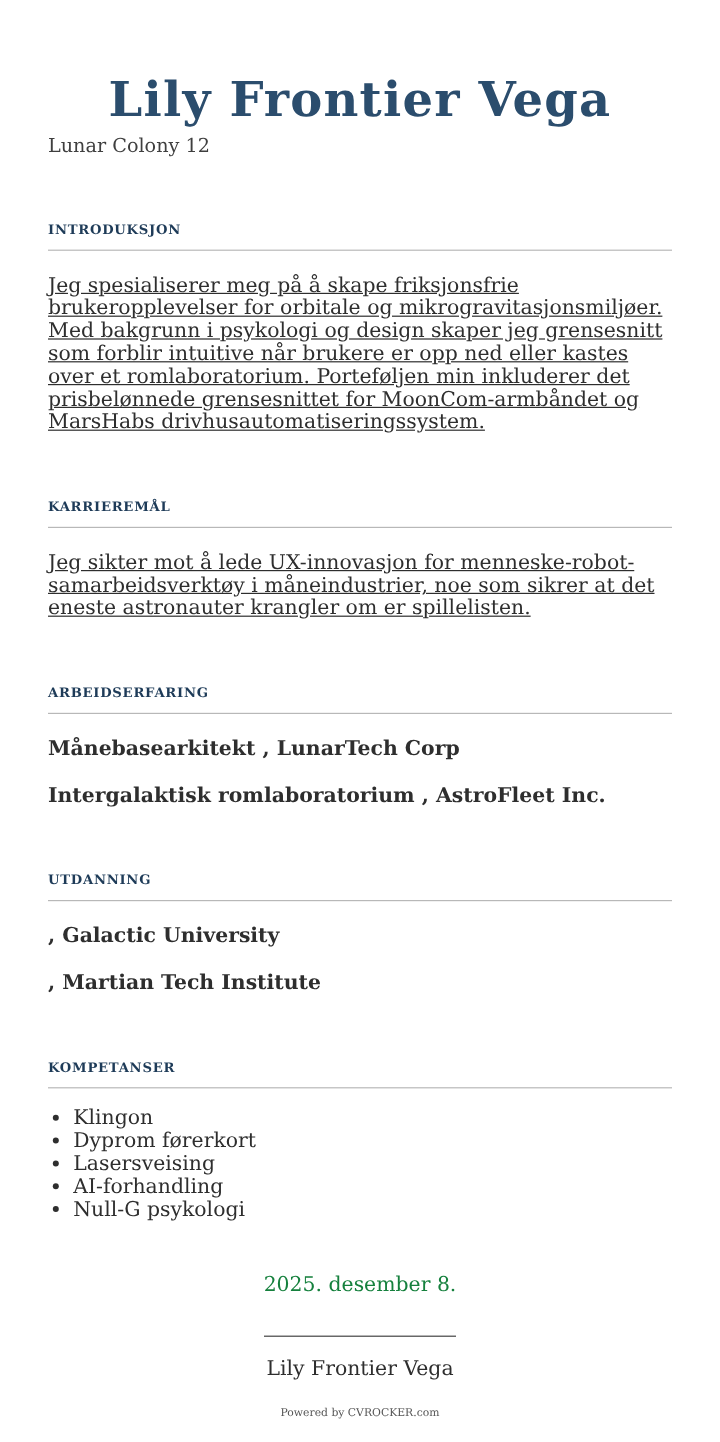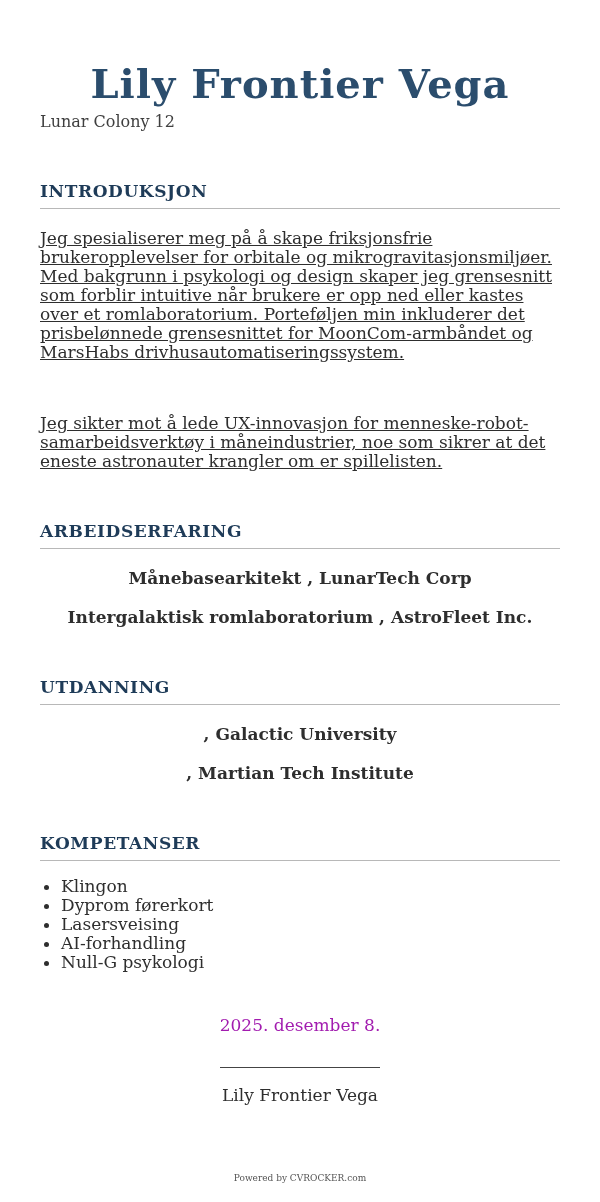--- a/index.html
+++ b/index.html
@@ -26,57 +26,56 @@
   }
   .cv-subtitle {
     margin: 6px 0 0 0;
     font-size: 16px;
     color: #3f3f3f;
     line-height: 18px;
   }
   .section { margin-top: 52px; }
   .section-heading {
     margin: 0;
-    font-size: 17px;
+    font-size: 11px;
     font-weight: bold;
     letter-spacing: 0.6px;
     color: #1e3b58;
     padding-bottom: 8px;
     border-bottom: 1px solid #b8b8b8;
     line-height: 17px;
   }
   .section-body {
     margin: 20px 0 0 0;
     font-size: 17px;
     line-height: 19px;
     color: #2e2e2e;
     text-decoration: underline;
   }
   .entry {
     margin: 20px 0;
     font-size: 17px;
     font-weight: bold;
     line-height: 19px;
     color: #2e2e2e;
-    text-align: center;
   }
   .skills-list {
     margin: 16px 0 0 0;
     padding-left: 21px;
     font-size: 17px;
     line-height: 19px;
     color: #2e2e2e;
   }
   .skills-list li { margin: 0; }
   .sig-date {
     margin: 44px 0 0 0;
     text-align: center;
     font-size: 17px;
     line-height: 19px;
-    color: #a21caf;
+    color: #15803d;
   }
   .sig-line {
     width: 160px;
     margin: 32px auto 0 auto;
     border: none;
     border-top: 1px solid #444444;
     height: 0;
   }
   .sig-name {
     margin: 18px 0 0 0;
@@ -102,20 +101,21 @@
 
   <h1 class="cv-title">Lily Frontier Vega</h1>
   <p class="cv-subtitle">Lunar Colony 12</p>
 
   <div class="section">
     <h2 class="section-heading">INTRODUKSJON</h2>
     <p class="section-body">Jeg spesialiserer meg på å skape friksjonsfrie brukeropplevelser for orbitale og mikrogravitasjonsmiljøer. Med bakgrunn i psykologi og design skaper jeg grensesnitt som forblir intuitive når brukere er opp ned eller kastes over et romlaboratorium. Porteføljen min inkluderer det prisbelønnede grensesnittet for MoonCom-armbåndet og MarsHabs drivhusautomatiseringssystem.</p>
   </div>
 
   <div class="section">
+    <h2 class="section-heading">KARRIEREMÅL</h2>
     <p class="section-body">Jeg sikter mot å lede UX-innovasjon for menneske-robot-samarbeidsverktøy i måneindustrier, noe som sikrer at det eneste astronauter krangler om er spillelisten.</p>
   </div>
 
   <div class="section">
     <h2 class="section-heading">ARBEIDSERFARING</h2>
     <p class="entry">Månebasearkitekt , LunarTech Corp</p>
     <p class="entry">Intergalaktisk romlaboratorium , AstroFleet Inc.</p>
   </div>
 
   <div class="section">

